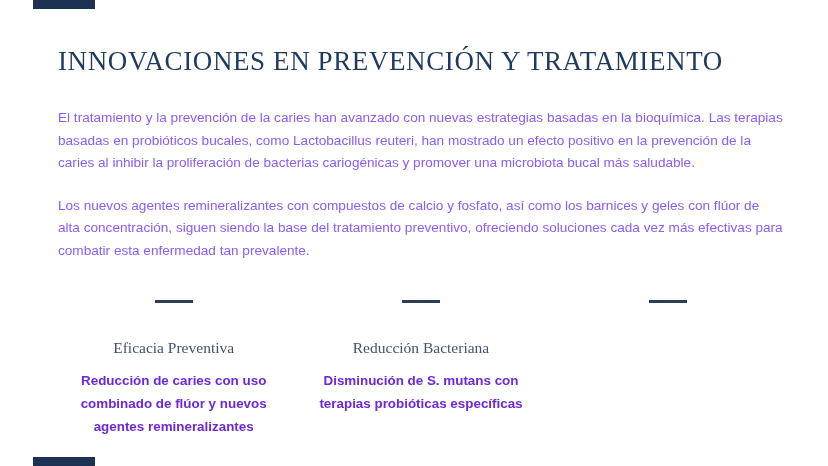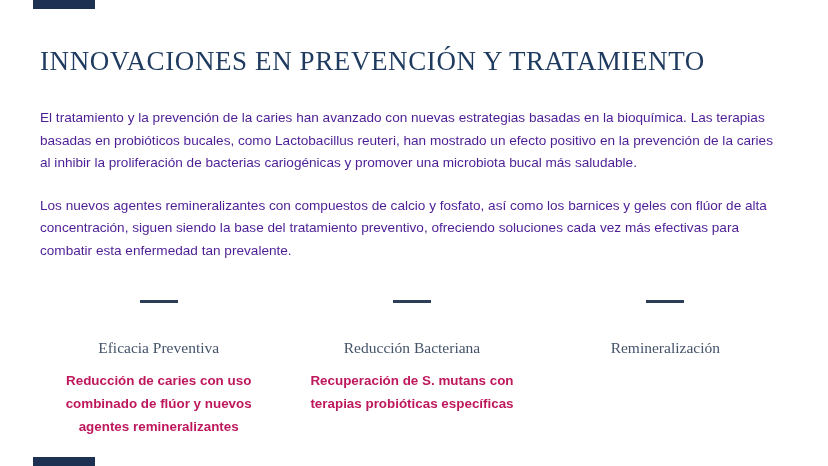--- a/index.html
+++ b/index.html
@@ -13,33 +13,33 @@
   }
   .accent {
     position: absolute;
     left: 33px;
     width: 62px;
     height: 9px;
     background: #1d3252;
   }
   .accent-top { top: 0; }
   .accent-bottom { bottom: 0; }
-  .content { padding: 46px 44px 0 40px; }
+  .content { padding: 46px 44px 0 58px; }
   .title {
     font-family: "Liberation Serif", "DejaVu Serif", serif;
     font-size: 27px;
     font-weight: 400;
     color: #1e3a5f;
     letter-spacing: 0.6px;
     margin: 0 0 30px 0;
   }
   .paragraph {
     font-size: 13.6px;
     line-height: 1.66;
-    color: #4c1d95;
+    color: #8b5cf6;
     margin: 0 0 20px 0;
     max-width: 742px;
   }
   .stats {
     display: grid;
     grid-template-columns: 1fr 1fr 1fr;
     gap: 16px;
     margin-top: 38px;
     text-align: center;
   }
@@ -57,21 +57,21 @@
   .stat-heading {
     font-family: "Liberation Serif", "DejaVu Serif", serif;
     font-size: 15.5px;
     font-weight: 400;
     color: #44536a;
     margin-bottom: 13px;
   }
   .stat-desc {
     font-size: 13.4px;
     font-weight: 700;
-    color: #be185d;
+    color: #6d28d9;
     line-height: 1.7;
     max-width: 250px;
   }
 </style>
 </head>
 <body>
 
 <div class="accent accent-top"></div>
 
 <div class="content">
@@ -82,22 +82,21 @@
 
   <div class="stats">
     <div class="stat">
       <div class="stat-divider"></div>
       <div class="stat-heading">Eficacia Preventiva</div>
       <div class="stat-desc">Reducción de caries con uso combinado de flúor y nuevos agentes remineralizantes</div>
     </div>
     <div class="stat">
       <div class="stat-divider"></div>
       <div class="stat-heading">Reducción Bacteriana</div>
-      <div class="stat-desc">Recuperación de S. mutans con terapias probióticas específicas</div>
+      <div class="stat-desc">Disminución de S. mutans con terapias probióticas específicas</div>
     </div>
     <div class="stat">
       <div class="stat-divider"></div>
-      <div class="stat-heading">Remineralización</div>
     </div>
   </div>
 </div>
 
 <div class="accent accent-bottom"></div>
 
 </body></html>

